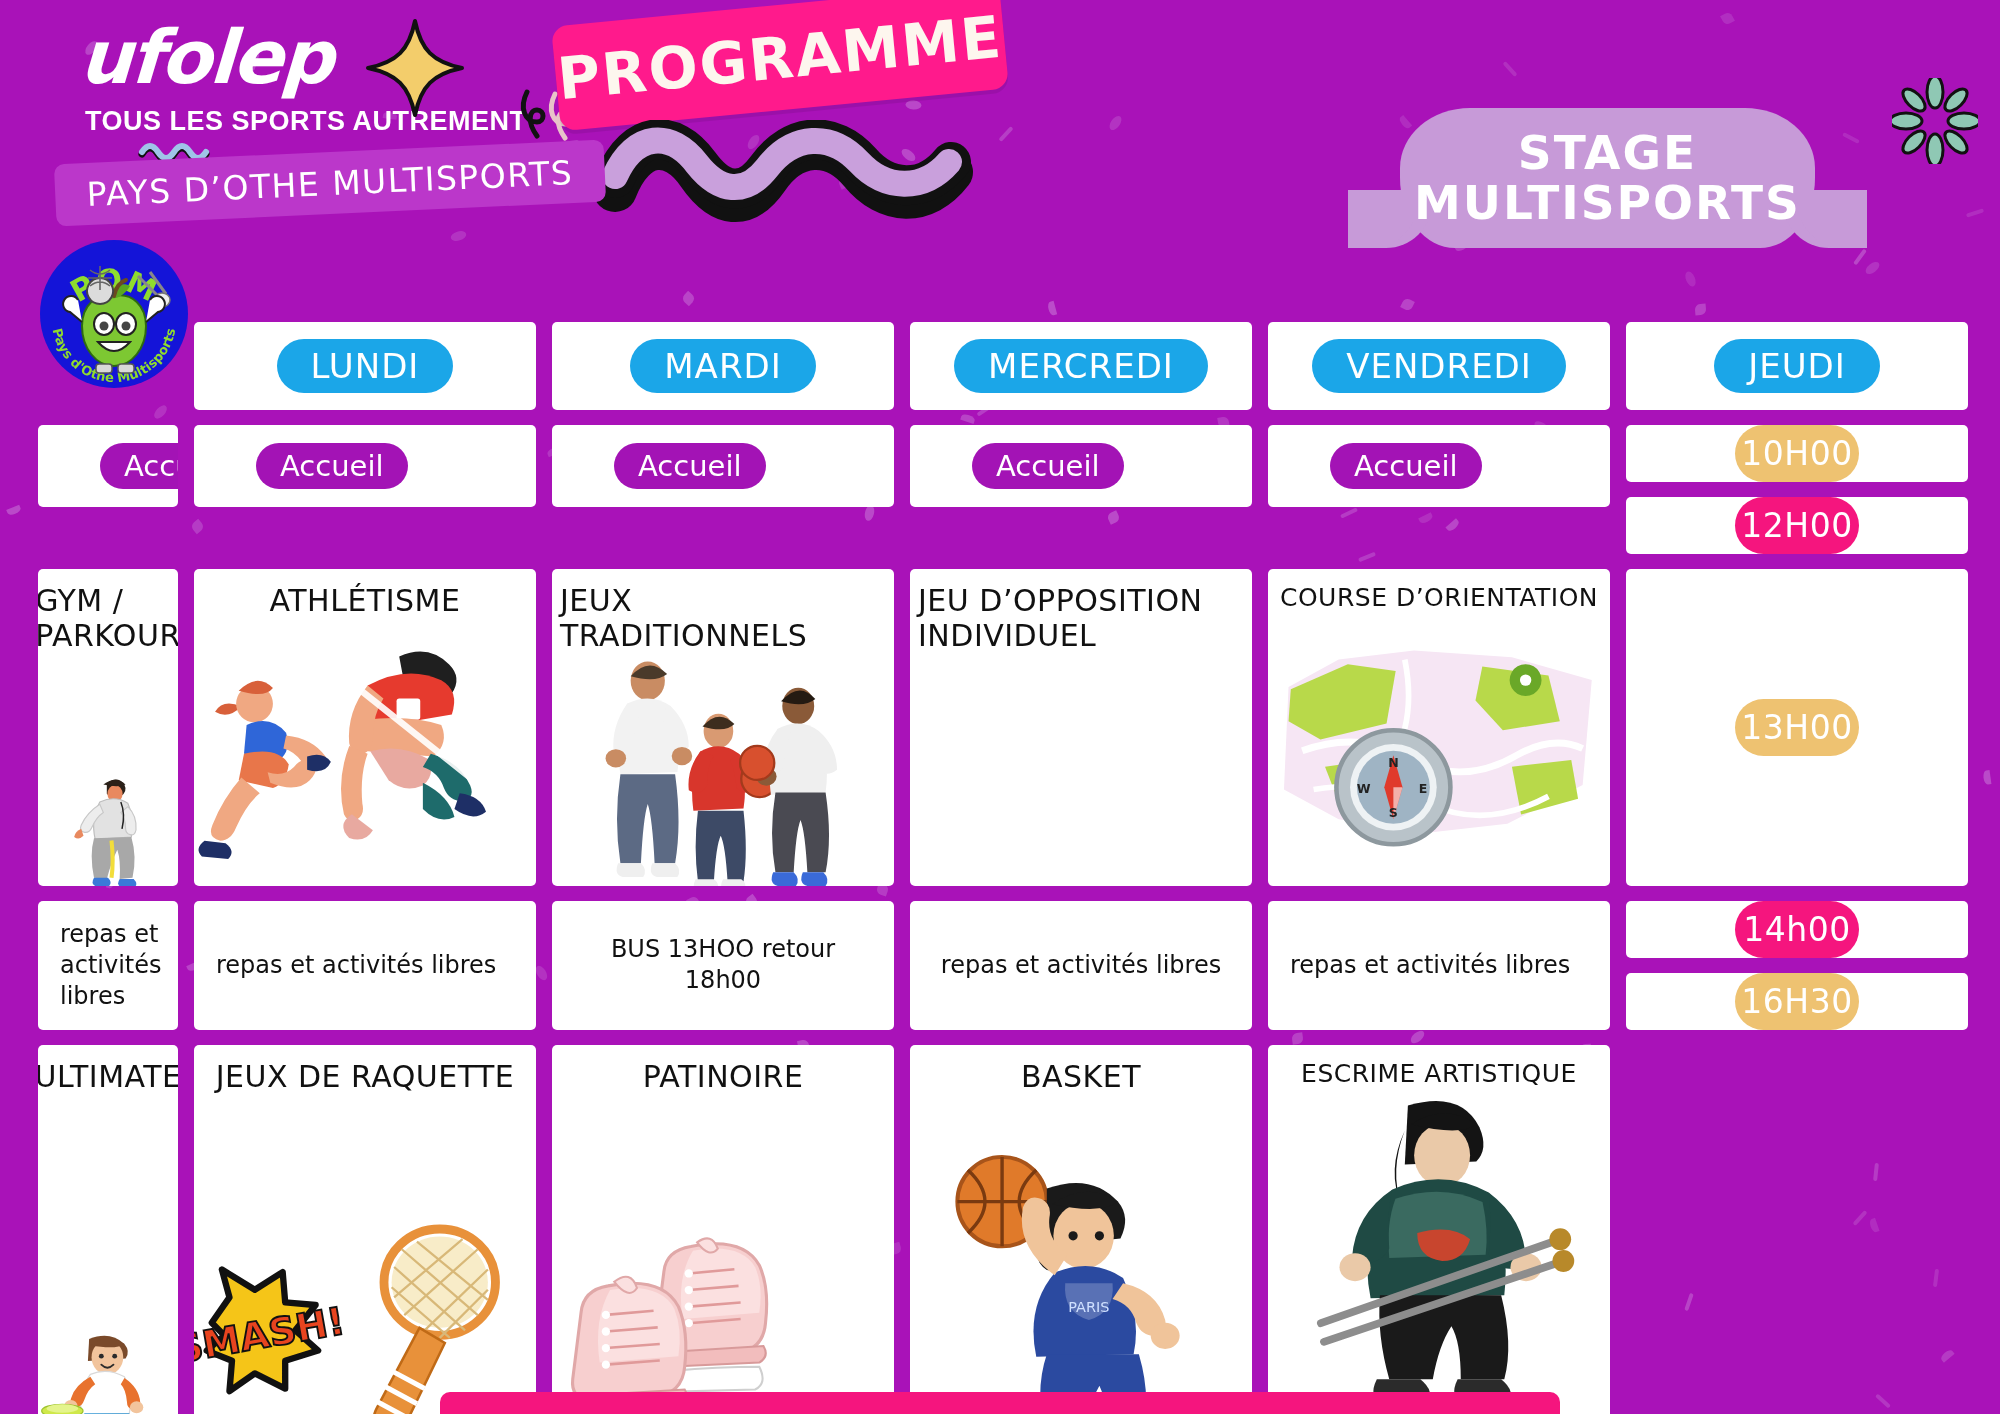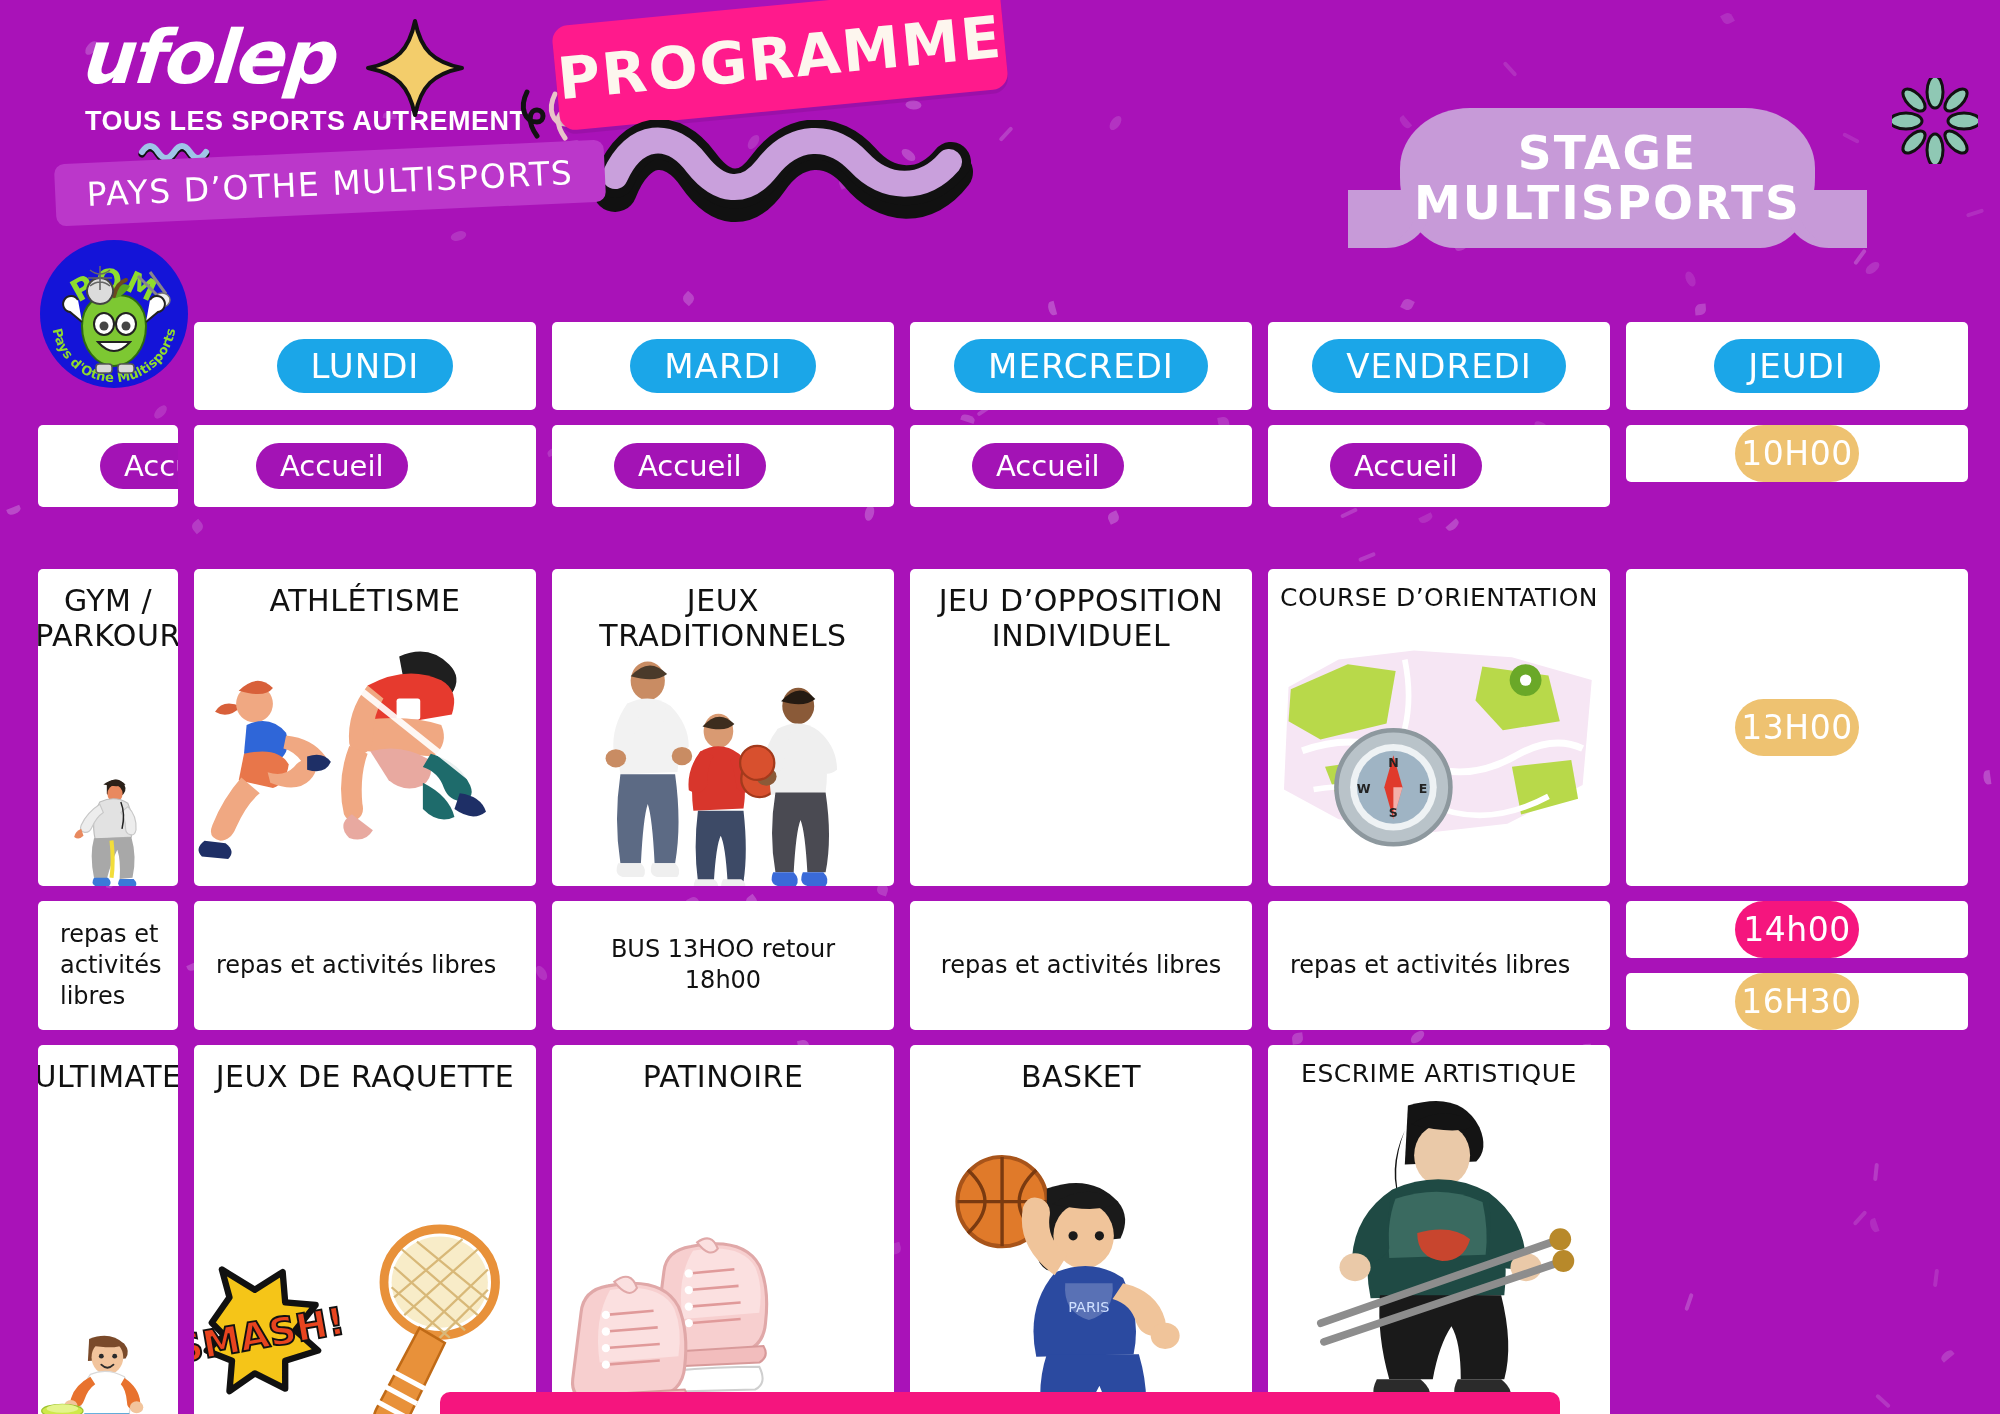--- a/index.html
+++ b/index.html
@@ -144,21 +144,21 @@
   .accpill {
     background:#a313b5; border-radius:26px; padding:6px 24px;
     font-family:"DejaVu Sans", sans-serif;
     font-size:29px; color:#fff;
   }
 
   
   .act { display:flex; flex-direction:column; align-items:center; padding-top:14px; }
   .act-title {
     font-family:"DejaVu Sans", sans-serif;
-    font-size:30px; color:#111; text-align:center;
+    font-size:30px; color:#111; text-align:left;
     line-height:1.18; letter-spacing:.5px; padding:0 8px;
   }
   .act-title.sm { font-size:25px; }
   .art { flex:1; width:100%; position:relative; }
 
   
   .lunch { display:flex; align-items:center; padding:0 22px; min-height:96px; }
   .lunch span {
     font-family:"DejaVu Sans", sans-serif;
     font-size:24px; color:#111; line-height:1.3;
@@ -448,20 +448,23 @@
     </div>
   <div class="cell accrow">
     <span class="accpill">Accueil</span>
     </div>
 
   <div style="display:grid; grid-template-rows:1fr 15px 1fr; row-gap:0;">
     <div class="cell timecell">
       <span class="timepill t-gold">10H00</span>
       </div>
     <div class="blank"></div>
+    <div class="cell timecell">
+      <span class="timepill t-pink">12H00</span>
+      </div>
   </div>
 
   <div class="cell act" style="min-height:280px">
     <div class="act-title">GYM / PARKOUR</div>
     <div class="art">
       <svg viewBox="0 0 240 210" width="100%" height="100%" preserveAspectRatio="xMidYMax meet">
         <path d="M118 34 q18 -14 30 2 q6 12 -6 20 q-14 8 -24 -4 Z" fill="#2b2119"></path>
         <ellipse cx="132" cy="52" rx="13" ry="15" fill="#e8895f"></ellipse>
         <path d="M112 36 q22 -16 38 0 q-12 6 -38 0 Z" fill="#2b2119"></path>
         <path d="M106 66 q26 -12 48 2 q12 26 6 58 l-62 4 q-8 -36 8 -64 Z" fill="#e2e2e2" stroke="#bdbdbd" stroke-width="2"></path>

